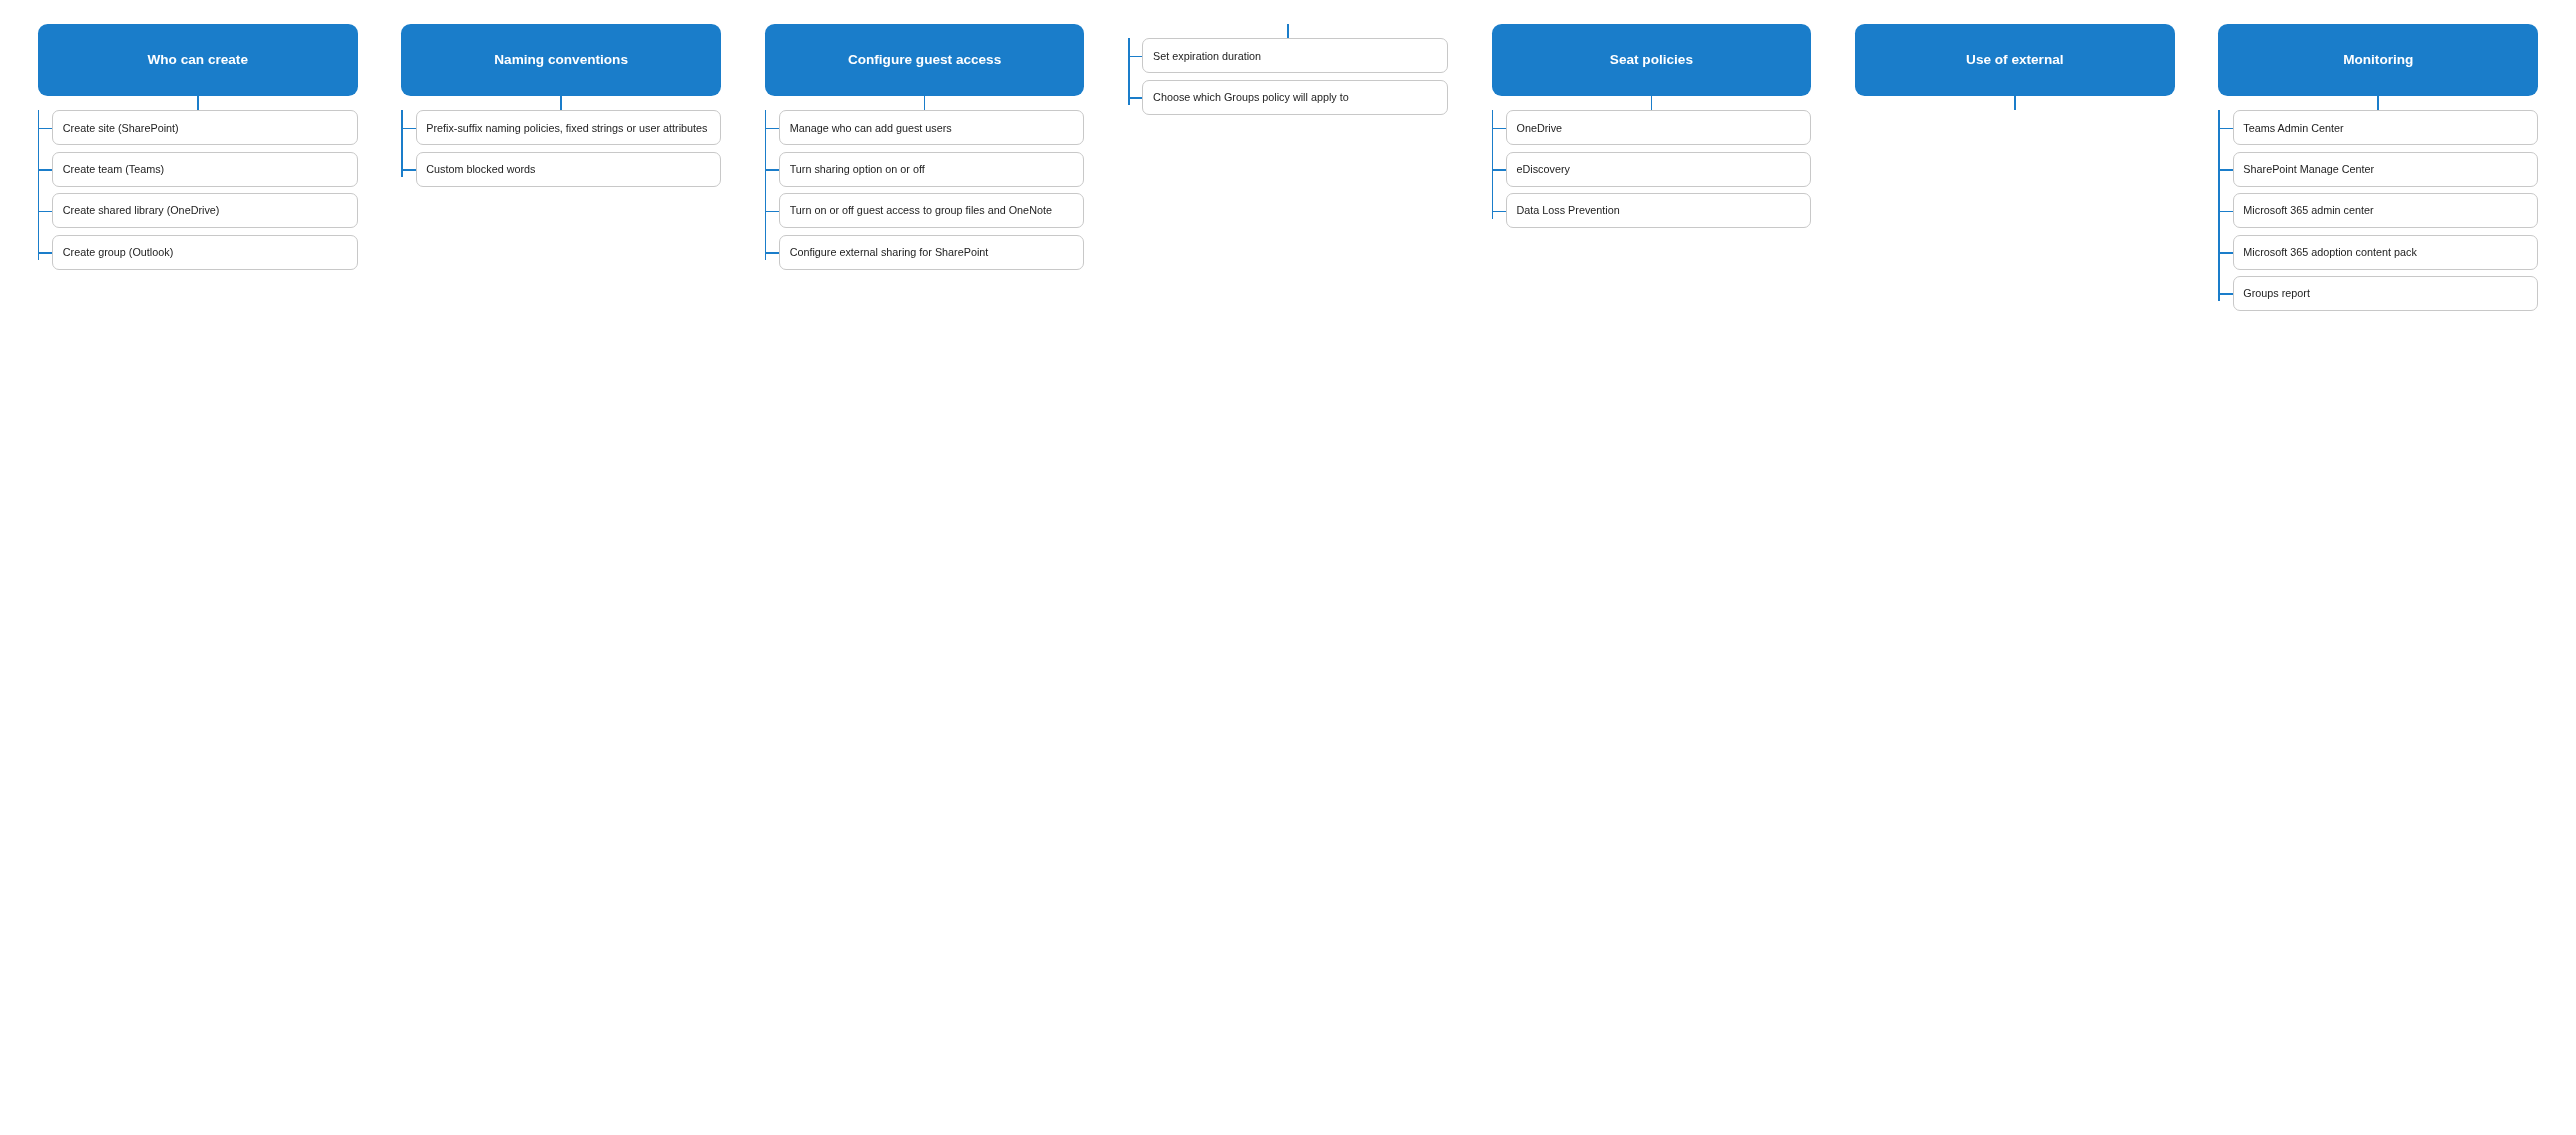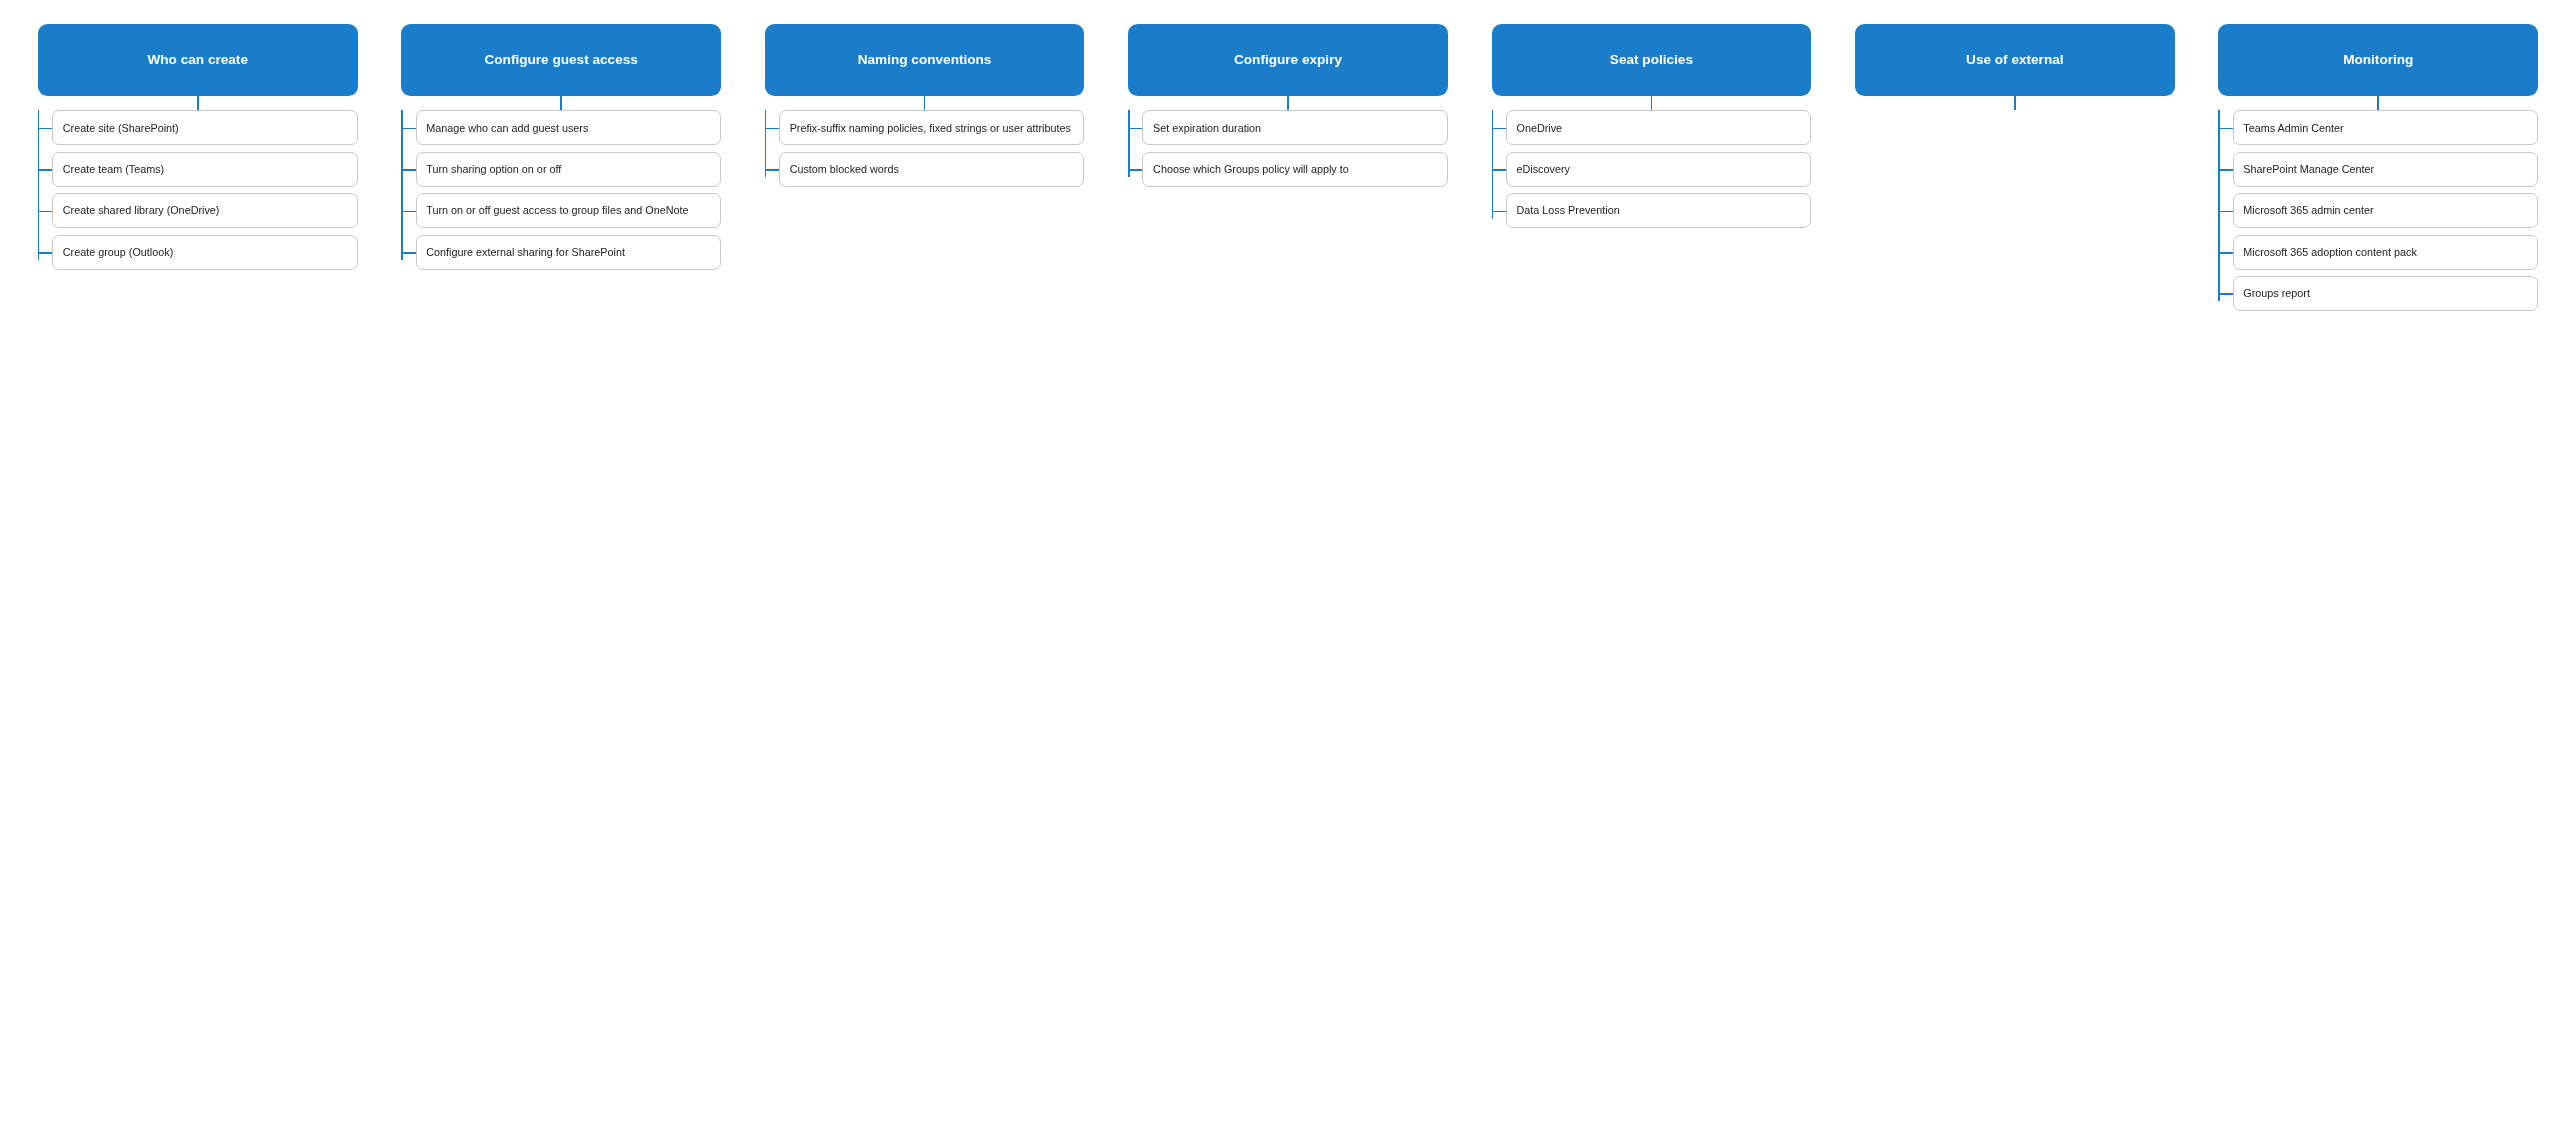--- a/index.html
+++ b/index.html
@@ -110,51 +110,50 @@
         </div>
         <div class="child-item">
           <div class="child-box">Create shared library (OneDrive)</div>
         </div>
         <div class="child-item">
           <div class="child-box">Create group (Outlook)</div>
         </div>
       </div>
     </div>
     <div class="column">
+      <div class="header-box">Naming conventions</div>
+      <div class="col-connector"></div>
+      <div class="child-area">
+        <div class="child-item">
+          <div class="child-box">Prefix-suffix naming policies, fixed strings or user attributes</div>
+        </div>
+        <div class="child-item">
+          <div class="child-box">Custom blocked words</div>
+        </div>
+      </div>
+    </div>
+    <div class="column">
       <div class="header-box">Configure guest access</div>
       <div class="col-connector"></div>
       <div class="child-area">
         <div class="child-item">
           <div class="child-box">Manage who can add guest users</div>
         </div>
         <div class="child-item">
           <div class="child-box">Turn sharing option on or off</div>
         </div>
         <div class="child-item">
           <div class="child-box">Turn on or off guest access to group files and OneNote</div>
         </div>
         <div class="child-item">
           <div class="child-box">Configure external sharing for SharePoint</div>
         </div>
       </div>
     </div>
     <div class="column">
-      <div class="header-box">Naming conventions</div>
-      <div class="col-connector"></div>
-      <div class="child-area">
-        <div class="child-item">
-          <div class="child-box">Prefix-suffix naming policies, fixed strings or user attributes</div>
-        </div>
-        <div class="child-item">
-          <div class="child-box">Custom blocked words</div>
-        </div>
-      </div>
-    </div>
-    <div class="column">
-      <div class="header-box">Configure expiry</div>
       <div class="col-connector"></div>
       <div class="child-area">
         <div class="child-item">
           <div class="child-box">Set expiration duration</div>
         </div>
         <div class="child-item">
           <div class="child-box">Choose which Groups policy will apply to</div>
         </div>
       </div>
     </div>

